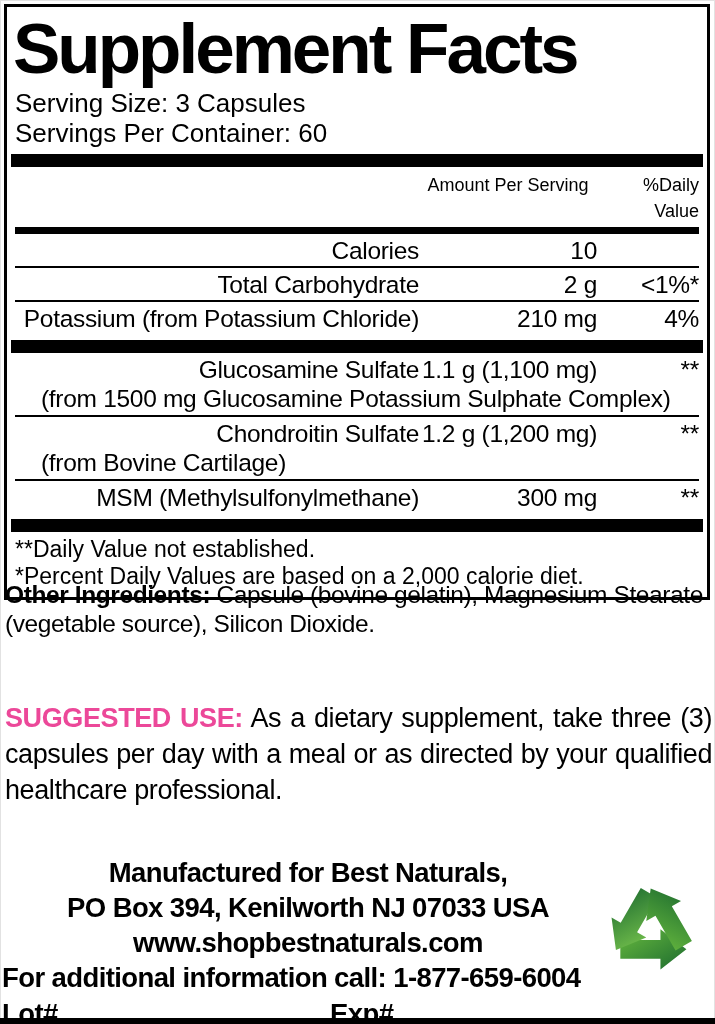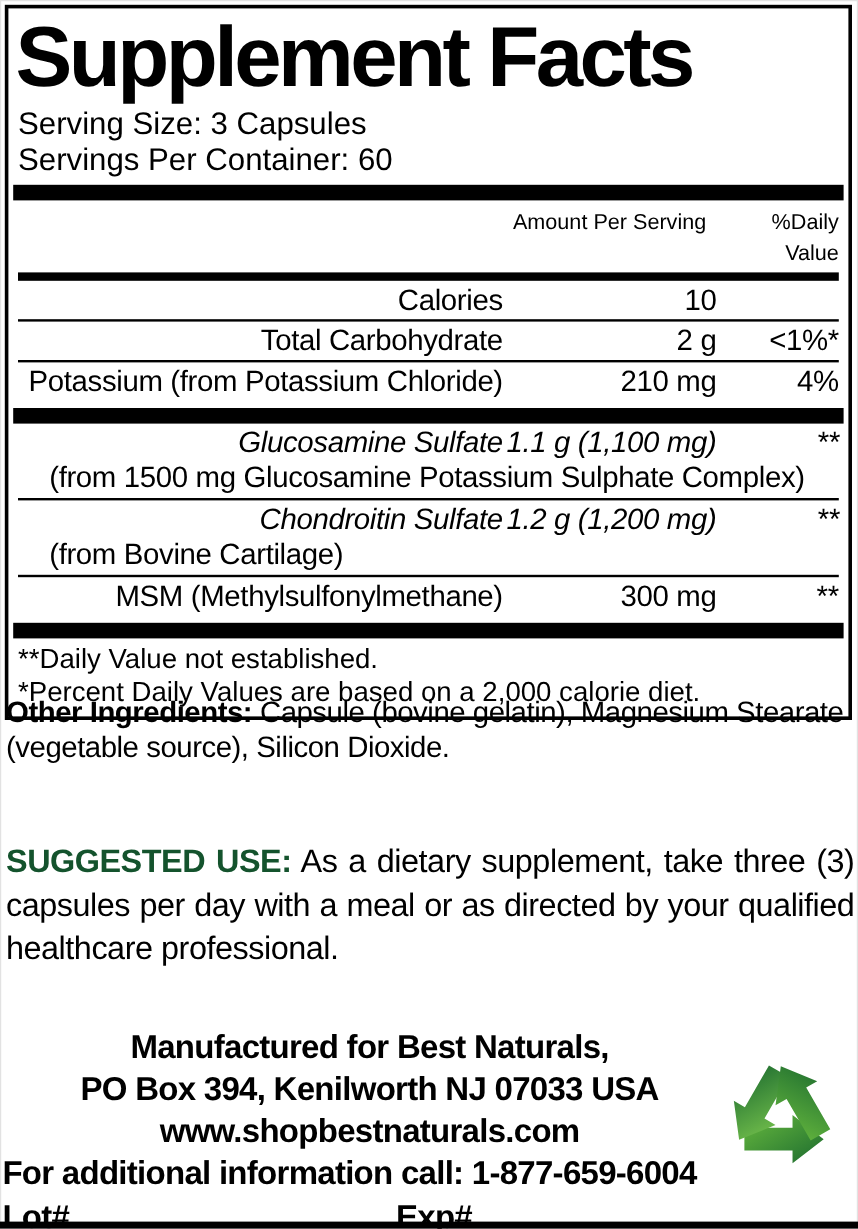--- a/index.html
+++ b/index.html
@@ -22,35 +22,35 @@
   .bar{height:13px;background:#000;margin:6px -4px 0 -4px;}
   .grid{display:grid;grid-template-columns:1fr 178px 102px;}
   .hdr-row{border-bottom:7px solid #000;padding:5px 0 3px;}
   .hdr{font-weight:normal;font-size:18px;line-height:26px;}
   .amt{text-align:center;}
   .dv{text-align:right;}
   .row{font-size:24.5px;line-height:29px;padding:2px 0 1px;border-bottom:2px solid #000;letter-spacing:-0.3px;}
   .row .name,.row .amt,.row .dv{white-space:nowrap;text-align:right;}
   .row.nb{border-bottom:none;}
   .rowgroup{border-bottom:2px solid #000;padding-bottom:2px;}
-  .rowgroup .row{border-bottom:none;font-style:italic;}
+  .rowgroup .row{border-bottom:none;}
   .sub{font-size:24.5px;line-height:28px;padding-left:26px;letter-spacing:-0.3px;white-space:nowrap;}
   .fns{margin-top:4px;}
   .fn{font-size:23px;line-height:27px;}
   
   .other{
     position:absolute;left:5px;top:580px;width:707px;margin:0;
     font-size:24.5px;line-height:29px;letter-spacing:-0.4px;
   }
   .b{font-weight:bold;}
   .use{
     position:absolute;left:5px;top:700px;width:707px;margin:0;
     font-size:27px;line-height:36px;text-align:justify;letter-spacing:-0.4px;
   }
-  .use .b{color:#14532d;}
+  .use .b{color:#ec4899;}
   
   .footer{
     position:absolute;left:2px;top:855px;width:612px;
     font-weight:bold;font-size:27.5px;line-height:35px;letter-spacing:-0.6px;
   }
   .f-center{text-align:center;}
   .lotexp{position:relative;height:35px;margin-top:1px;}
   .exp{position:absolute;left:328px;top:0;}
   .recycle{position:absolute;left:592px;top:858px;width:118px;height:126px;}
   .bottombar{position:absolute;left:0;top:1018px;width:715px;height:6px;background:#000;}

